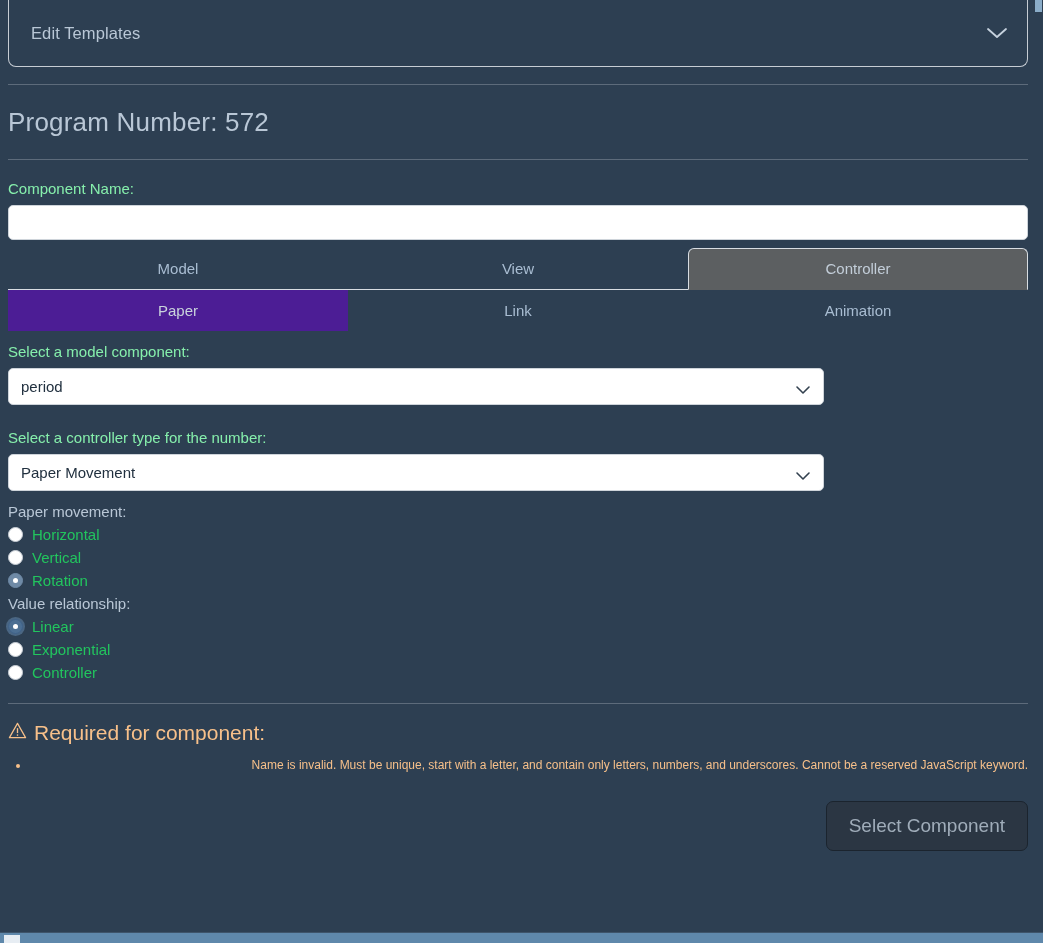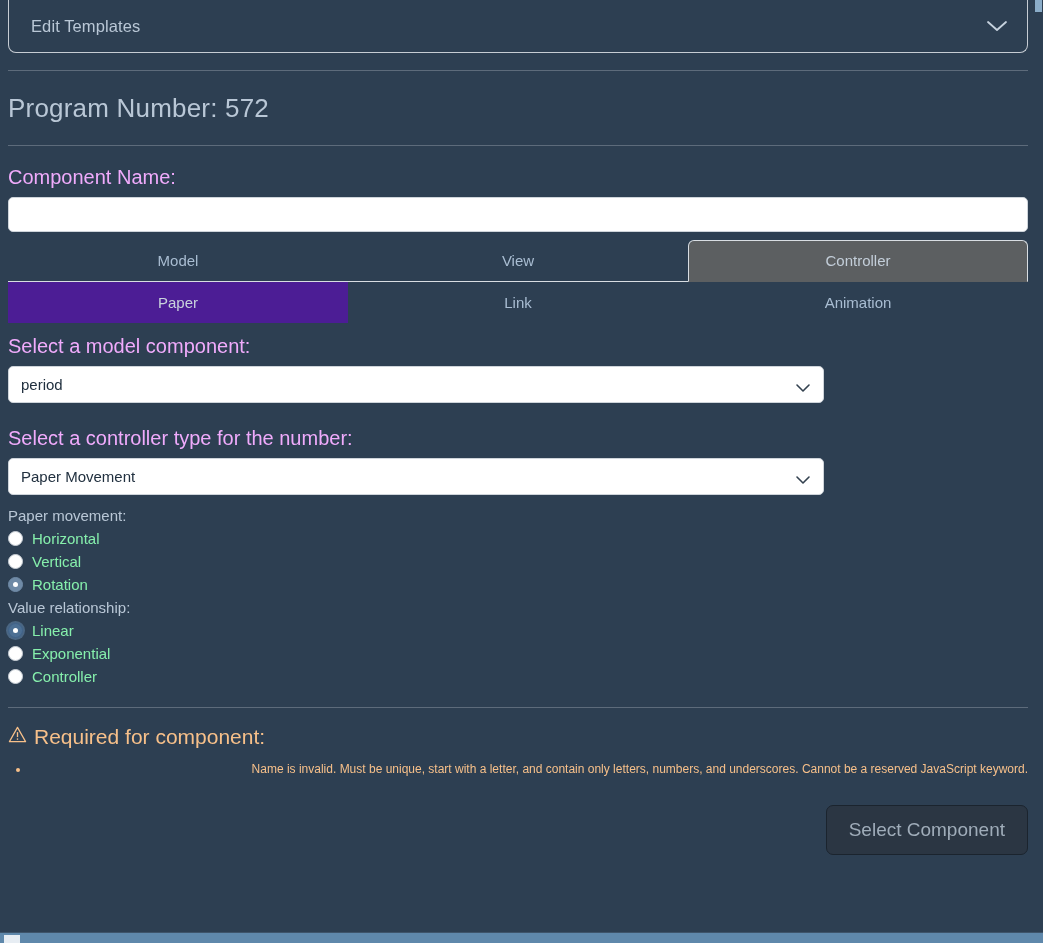--- a/index.html
+++ b/index.html
@@ -21,21 +21,21 @@
     width: 1036px;
     height: 932px;
     overflow: hidden;
     background: #2d3f52;
     box-sizing: border-box;
   }
 
   
   .accordion {
     margin: 0 8px;
-    height: 53px;
+    height: 67px;
     border: 1px solid #c7cdd4;
     border-top: none;
     border-radius: 0 0 8px 8px;
     display: flex;
     align-items: center;
     justify-content: space-between;
     padding: 0 17px 0 22px;
     box-sizing: border-box;
   }
   .accordion-title {
@@ -61,22 +61,22 @@
   
   .prog {
     font-size: 26px;
     color: #b9c7d6;
     padding: 22px 8px 21px 8px;
     letter-spacing: .2px;
   }
 
   
   .field-label {
-    font-size: 20px;
-    color: #f0abfc;
+    font-size: 15px;
+    color: #86efac;
     padding: 0 8px;
     margin-bottom: 8px;
   }
   .label-gap { margin-top: 20px; }
 
   .text-input {
     display: block;
     width: 1020px;
     margin: 0 8px;
     height: 35px;
@@ -195,21 +195,21 @@
   .radio.checked::after {
     content: "";
     position: absolute;
     left: 4px; top: 4px;
     width: 5px; height: 5px;
     border-radius: 50%;
     background: #ffffff;
   }
   .radio-label {
     font-size: 15px;
-    color: #86efac;
+    color: #22c55e;
   }
 
   
   .warn-rule {
     border: none;
     border-top: 1px solid #5d6b7b;
     margin: 22px 8px 0 8px;
   }
   .warn-title {
     display: flex;

